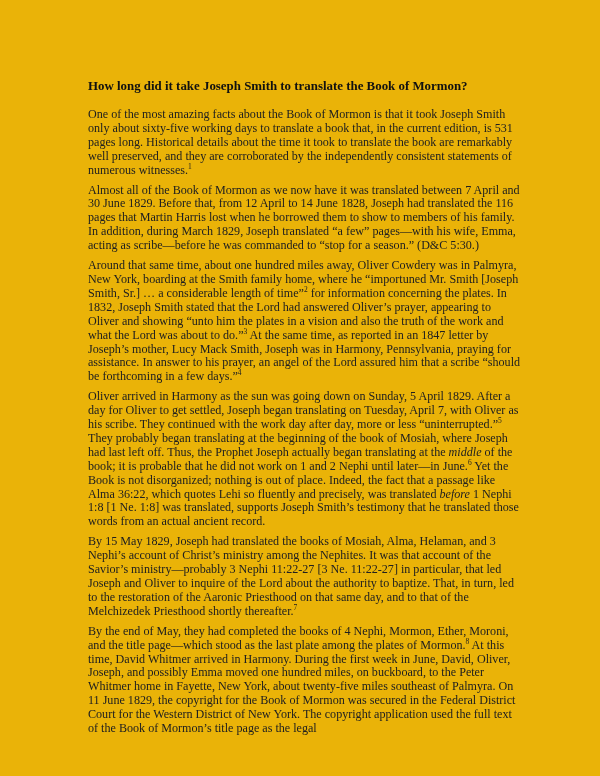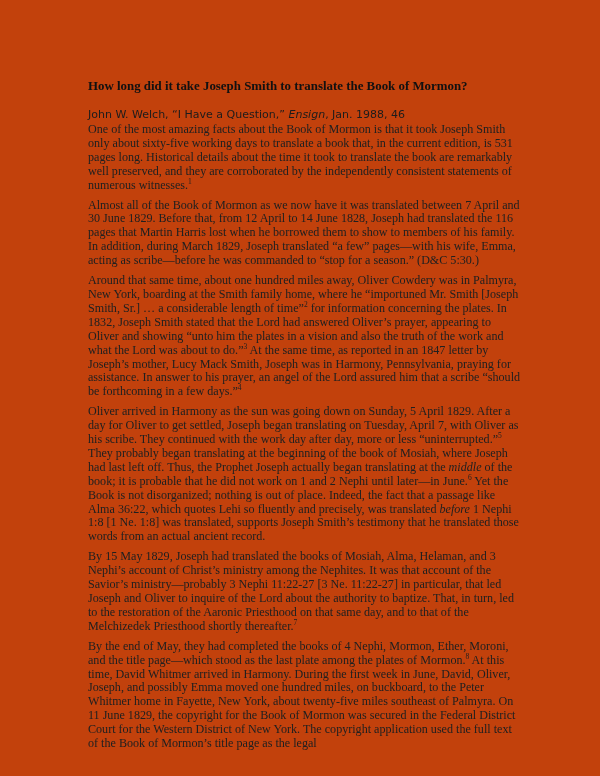--- a/index.html
+++ b/index.html
@@ -11,21 +11,21 @@
     width: 600px;
     height: 776px;
     overflow: hidden;
     font-family: "Liberation Serif", serif;
     color: #202020;
   }
   .page {
     position: relative;
     width: 600px;
     height: 776px;
-    background: #c2410c;
+    background: #eab308;
   }
   .content {
     position: absolute;
     left: 88px;
     top: 79px;
     width: 434px;
   }
   .title {
     font-family: "Liberation Serif", serif;
     font-size: 12.9px;
@@ -61,21 +61,20 @@
     font-style: italic;
   }
 </style>
 </head>
 <body>
 
 <div class="page">
   <div class="content">
     <h1 class="title">How long did it take Joseph Smith to translate the Book of Mormon?</h1>
 
-    <p class="byline"><span>John W. Welch, “I Have a Question,” </span><span class="run-italic">Ensign</span><span>, Jan. 1988, 46</span></p>
 
 
     <p class="para"><span>One of the most amazing facts about the Book of Mormon is that it took Joseph Smith only about sixty-five working days to translate a book that, in the current edition, is 531 pages long. Historical details about the time it took to translate the book are remarkably well preserved, and they are corroborated by the independently consistent statements of numerous witnesses.</span><sup>1</sup></p>
 
     <p class="para"><span>Almost all of the Book of Mormon as we now have it was translated between 7 April and 30 June 1829. Before that, from 12 April to 14 June 1828, Joseph had translated the 116 pages that Martin Harris lost when he borrowed them to show to members of his family. In addition, during March 1829, Joseph translated “a few” pages—with his wife, Emma, acting as scribe—before he was commanded to “stop for a season.” (D&amp;C 5:30.)</span></p>
 
     <p class="para"><span>Around that same time, about one hundred miles away, Oliver Cowdery was in Palmyra, New York, boarding at the Smith family home, where he “importuned Mr. Smith [Joseph Smith, Sr.] … a considerable length of time”</span><sup>2</sup><span> for information concerning the plates. In 1832, Joseph Smith stated that the Lord had answered Oliver’s prayer, appearing to Oliver and showing “unto him the plates in a vision and also the truth of the work and what the Lord was about to do.”</span><sup>3</sup><span> At the same time, as reported in an 1847 letter by Joseph’s mother, Lucy Mack Smith, Joseph was in Harmony, Pennsylvania, praying for assistance. In answer to his prayer, an angel of the Lord assured him that a scribe “should be forthcoming in a few days.”</span><sup>4</sup></p>
 
     <p class="para"><span>Oliver arrived in Harmony as the sun was going down on Sunday, 5 April 1829. After a day for Oliver to get settled, Joseph began translating on Tuesday, April 7, with Oliver as his scribe. They continued with the work day after day, more or less “uninterrupted.”</span><sup>5</sup><span> They probably began translating at the beginning of the book of Mosiah, where Joseph had last left off. Thus, the Prophet Joseph actually began translating at the </span><span class="run-italic">middle</span><span> of the book; it is probable that he did not work on 1 and 2 Nephi until later—in June.</span><sup>6</sup><span> Yet the Book is not disorganized; nothing is out of place. Indeed, the fact that a passage like Alma 36:22, which quotes Lehi so fluently and precisely, was translated </span><span class="run-italic">before</span><span> 1 Nephi 1:8 [1 Ne. 1:8] was translated, supports Joseph Smith’s testimony that he translated those words from an actual ancient record.</span></p>
 

